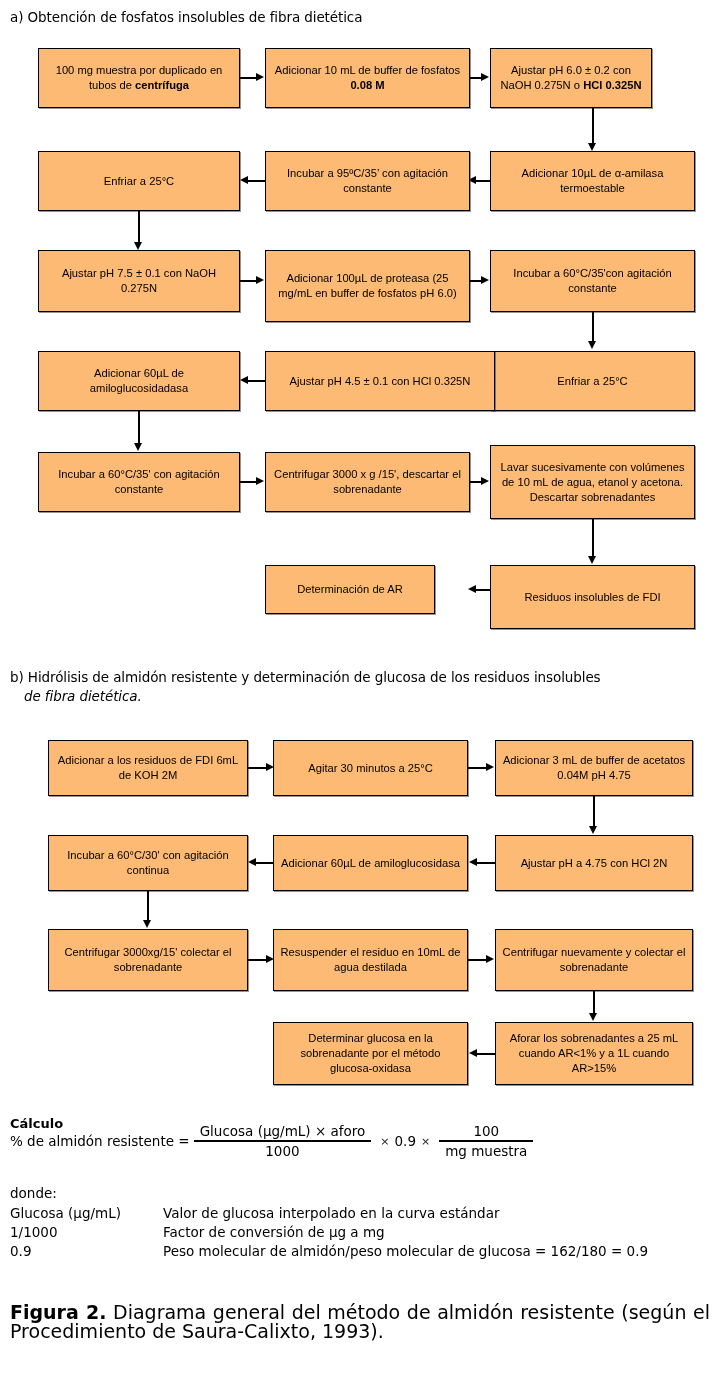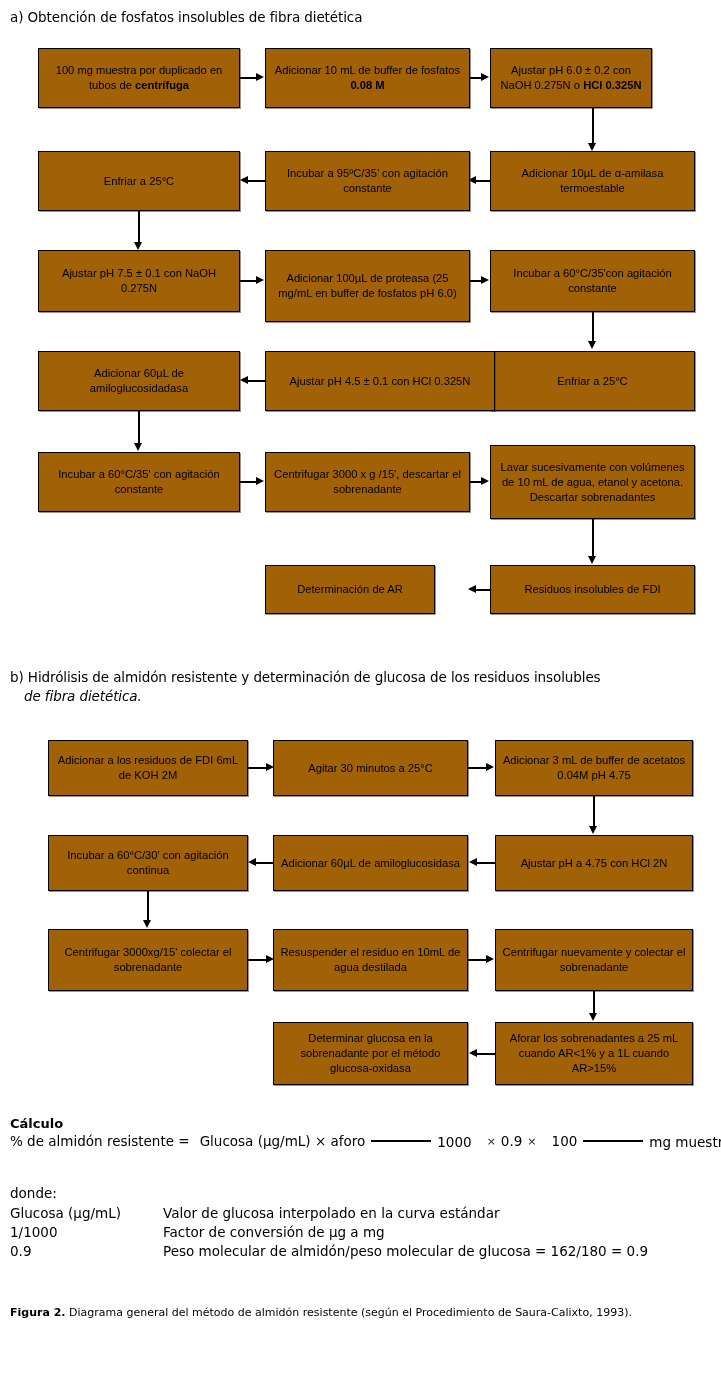--- a/index.html
+++ b/index.html
@@ -25,21 +25,21 @@
     color: #000;
     letter-spacing: -0.1px;
   }
   .section-heading .indent { display: block; padding-left: 14px; font-style: italic; }
 
   
   .flow-box {
     position: absolute;
     box-sizing: border-box;
     border: 1.3px solid #000;
-    background: #a16207;
+    background: #fdba74;
     display: flex;
     align-items: center;
     justify-content: center;
     text-align: center;
     font-family: "Liberation Sans", sans-serif;
     font-size: 11.2px;
     line-height: 15px;
     padding: 2px 5px;
     box-shadow: 1px 1px 0 0 rgba(60,60,60,0.55);
   }
@@ -84,21 +84,21 @@
   .formula {
     position: absolute;
     font-family: "DejaVu Sans", sans-serif;
     font-size: 13.5px;
     display: flex;
     align-items: center;
   }
   .formula .lhs { white-space: nowrap; }
   .frac {
     display: inline-flex;
-    flex-direction: row;
+    flex-direction: column;
     align-items: center;
     margin: 0 4px;
     text-align: center;
   }
   .frac .num { padding: 0 6px 1px 6px; white-space: nowrap; }
   .frac .bar {
     height: 1.4px;
     background: #000;
     width: 100%;
     min-width: 60px;
@@ -118,21 +118,21 @@
     font-size: 13.5px;
     line-height: 19px;
   }
   .defs .row { display: flex; }
   .defs .term { width: 153px; flex: none; }
   .defs .desc { flex: 1; }
 
   .figure-caption {
     position: absolute;
     font-family: "DejaVu Sans", sans-serif;
-    font-size: 11px;
+    font-size: 19px;
     line-height: 19px;
     text-align: justify;
   }
   .figure-caption .lead { font-weight: bold; }
 </style>
 </head>
 <body>
 
 <div class="section-heading" style="left:10px; top:8px; width:700px;">
   <span>a) Obtención de fosfatos insolubles de fibra dietética</span>
@@ -227,21 +227,21 @@
 </div>
 <div class="conn h" style="left:470px; top:481px; width:13px;"></div>
 <div class="arrowhead right" style="left:481px; top:477px;"></div>
 
 <div class="flow-box" style="left:490px; top:445px; width:205px; height:74px;">
   <span>Lavar sucesivamente con volúmenes de 10 mL de agua, etanol y acetona. Descartar sobrenadantes</span>
 </div>
 <div class="conn v" style="left:592px; top:519px; height:40px;"></div>
 <div class="arrowhead down" style="left:588px; top:556px;"></div>
 
-<div class="flow-box" style="left:490px; top:565px; width:205px; height:49px;">
+<div class="flow-box" style="left:490px; top:565px; width:205px; height:64px;">
   <span>Residuos insolubles de FDI</span>
 </div>
 <div class="conn h" style="left:472px; top:589px; width:18px;"></div>
 <div class="arrowhead left" style="left:468px; top:585px;"></div>
 
 <div class="flow-box" style="left:265px; top:565px; width:170px; height:49px;">
   <span>Determinación de  AR</span>
 </div>
 
 <div class="section-heading" style="left:10px; top:668px; width:700px;">

